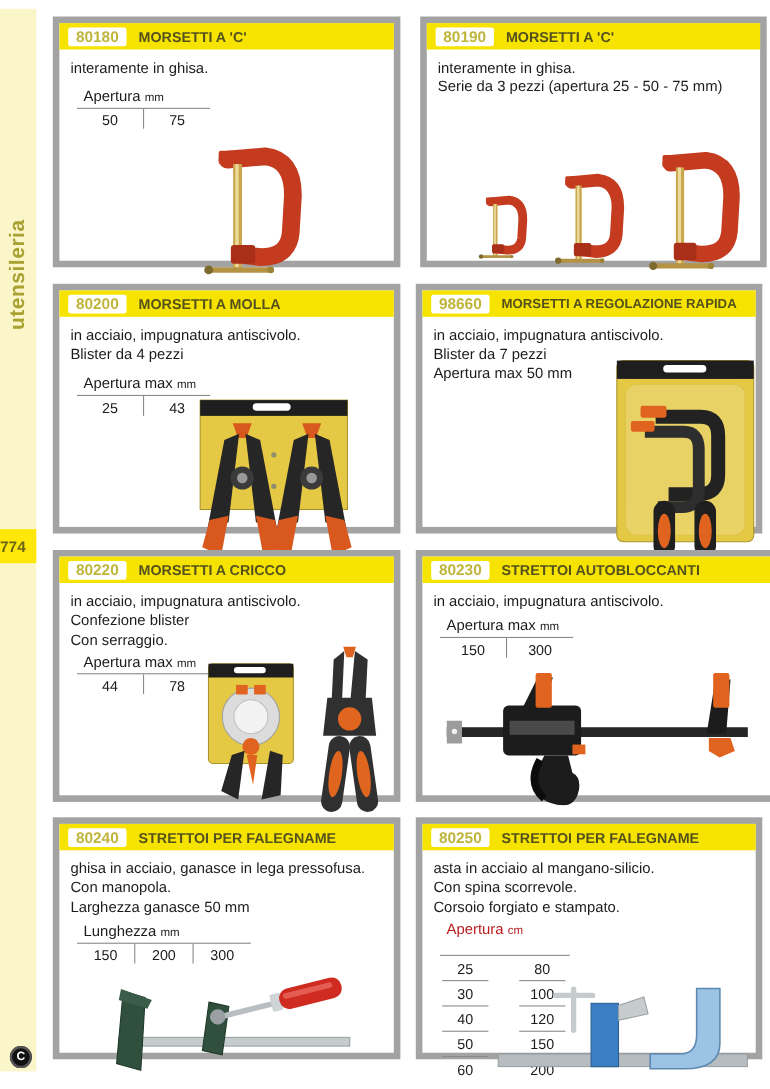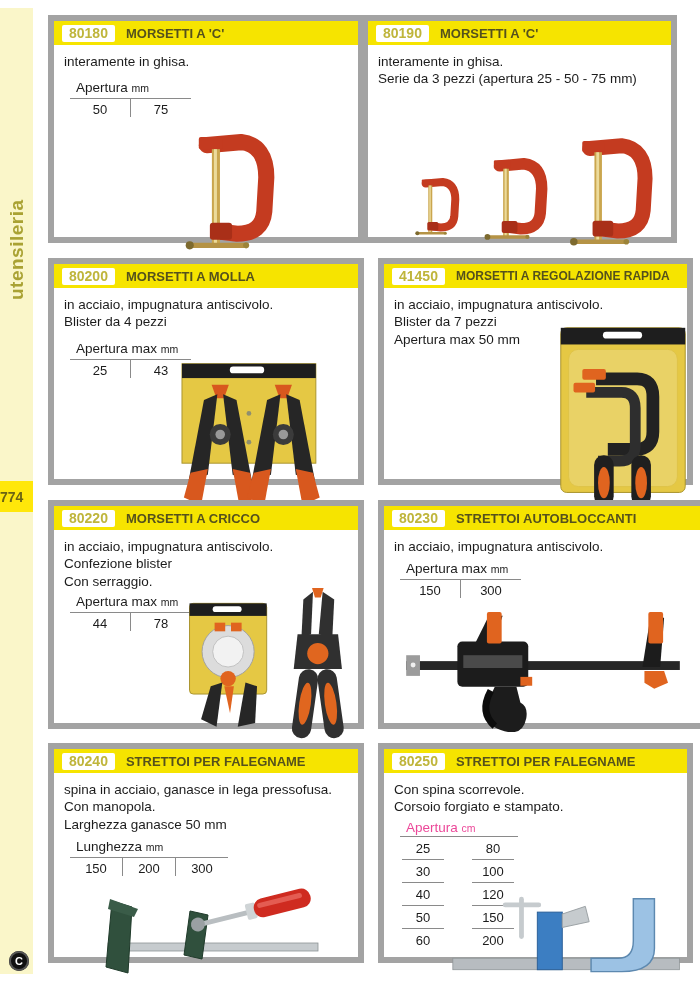--- a/index.html
+++ b/index.html
@@ -32,21 +32,21 @@
   .size-head{border-bottom:1px solid #8a8a8a;padding:0 6px 3px;font-size:13.5px;color:#1c1c1c;}
   .unit{font-size:10.5px;}
   .size-row{display:flex;}
   .size-col{text-align:center;padding-top:3px;font-size:13px;color:#1c1c1c;}
   .c2 .size-col{width:60px;}
   .c3 .size-col{width:52px;}
   .size-col + .size-col{border-left:1px solid #8a8a8a;}
 
   
   .grid-table{display:inline-block;margin:4px 0 0 6px;}
-  .grid-head{border-bottom:1px solid #8a8a8a;width:112px;padding:0 0 1px 6px;font-size:13.5px;color:#ec4899;}
+  .grid-head{border-bottom:1px solid #8a8a8a;width:112px;padding:0 0 16px 6px;font-size:13.5px;color:#b91c1c;}
   .grid-row{display:flex;gap:28px;padding-left:2px;}
   .grid-cell{width:42px;text-align:center;border-bottom:1px solid #8a8a8a;padding:4px 0 3px;font-size:13px;color:#1c1c1c;}
   .grid-row.last .grid-cell{border-bottom:none;}
 
   .img{position:absolute;}
   .img svg{width:100%;height:100%;display:block;}
 </style>
 </head>
 <body>
 
@@ -83,21 +83,21 @@
           <rect x="43" y="22" width="3" height="96" fill="#ecdb9b"></rect>
           <rect x="39" y="95" width="22" height="17" rx="3" fill="#a92f18"></rect>
           <rect x="19" y="115" width="56" height="5" rx="2.5" fill="#b59345"></rect>
           <circle cx="19" cy="117.5" r="4" fill="#7d6a2f"></circle>
             <circle cx="75" cy="117.5" r="3" fill="#9c8338"></circle>
         </svg>
       </div>
     </div>
   </div>
 
-  <div class="cell" style="left:362px;top:15px;width:315px;height:228px">
+  <div class="cell" style="left:382px;top:15px;width:315px;height:228px">
     <div class="cell-header">
       <span class="code-box">80190</span>
       <span class="cell-title">MORSETTI A 'C'</span>
     </div>
     <div class="cell-body">
       <div class="desc-line">interamente in ghisa.</div>
       <div class="desc-line">Serie da 3 pezzi (apertura 25 - 50 - 75 mm)</div>
       <div class="img" style="left:38px;top:80px;width:250px;height:140px">
         <svg viewBox="0 0 280 150">
           <defs>
@@ -155,21 +155,21 @@
             </defs>
           <use href="#sclamp" transform="translate(52,80)"></use>
           <use href="#sclamp" transform="translate(118,80)"></use>
         </svg>
       </div>
     </div>
   </div>
 
   <div class="cell" style="left:378px;top:258px;width:315px;height:227px">
     <div class="cell-header">
-      <span class="code-box">41450</span>
+      <span class="code-box">98660</span>
       <span class="cell-title" style="font-size:12px">MORSETTI A REGOLAZIONE RAPIDA</span>
     </div>
     <div class="cell-body">
       <div class="desc-line">in acciaio, impugnatura antiscivolo.</div>
       <div class="desc-line">Blister da 7 pezzi</div>
       <div class="desc-line">Apertura max 50 mm</div>
       <div class="img" style="left:172px;top:30px;width:134px;height:196px">
         <svg viewBox="0 0 135 200">
           <rect x="4" y="10" width="127" height="168" rx="6" fill="#e5c844" stroke="#a8922c"></rect>
           <rect x="4" y="10" width="127" height="17" fill="#1e1e1e"></rect>
@@ -268,21 +268,21 @@
       </div>
     </div>
   </div>
 
   <div class="cell" style="left:48px;top:743px;width:316px;height:220px">
     <div class="cell-header">
       <span class="code-box">80240</span>
       <span class="cell-title">STRETTOI PER FALEGNAME</span>
     </div>
     <div class="cell-body">
-      <div class="desc-line">spina in acciaio, ganasce in lega pressofusa.</div>
+      <div class="desc-line">ghisa in acciaio, ganasce in lega pressofusa.</div>
       <div class="desc-line">Con manopola.</div>
       <div class="desc-line">Larghezza ganasce 50 mm</div>
       <div class="size-table" style="margin-top:6px">
         <div class="size-head"><span>Lunghezza</span> <span class="unit">mm</span></div>
         <div class="size-row c3">
           <span class="size-col">150</span>
           <span class="size-col">200</span>
           <span class="size-col">300</span>
         </div>
       </div>
@@ -303,20 +303,21 @@
       </div>
     </div>
   </div>
 
   <div class="cell" style="left:378px;top:743px;width:315px;height:220px">
     <div class="cell-header">
       <span class="code-box">80250</span>
       <span class="cell-title">STRETTOI PER FALEGNAME</span>
     </div>
     <div class="cell-body">
+      <div class="desc-line">asta in acciaio al mangano-silicio.</div>
       <div class="desc-line">Con spina scorrevole.</div>
       <div class="desc-line">Corsoio forgiato e stampato.</div>
       <div class="grid-table">
         <div class="grid-head"><span>Apertura</span> <span class="unit">cm</span></div>
         <div class="grid-row">
             <span class="grid-cell">25</span>
             <span class="grid-cell">80</span>
           </div>
         <div class="grid-row">
             <span class="grid-cell">30</span>

